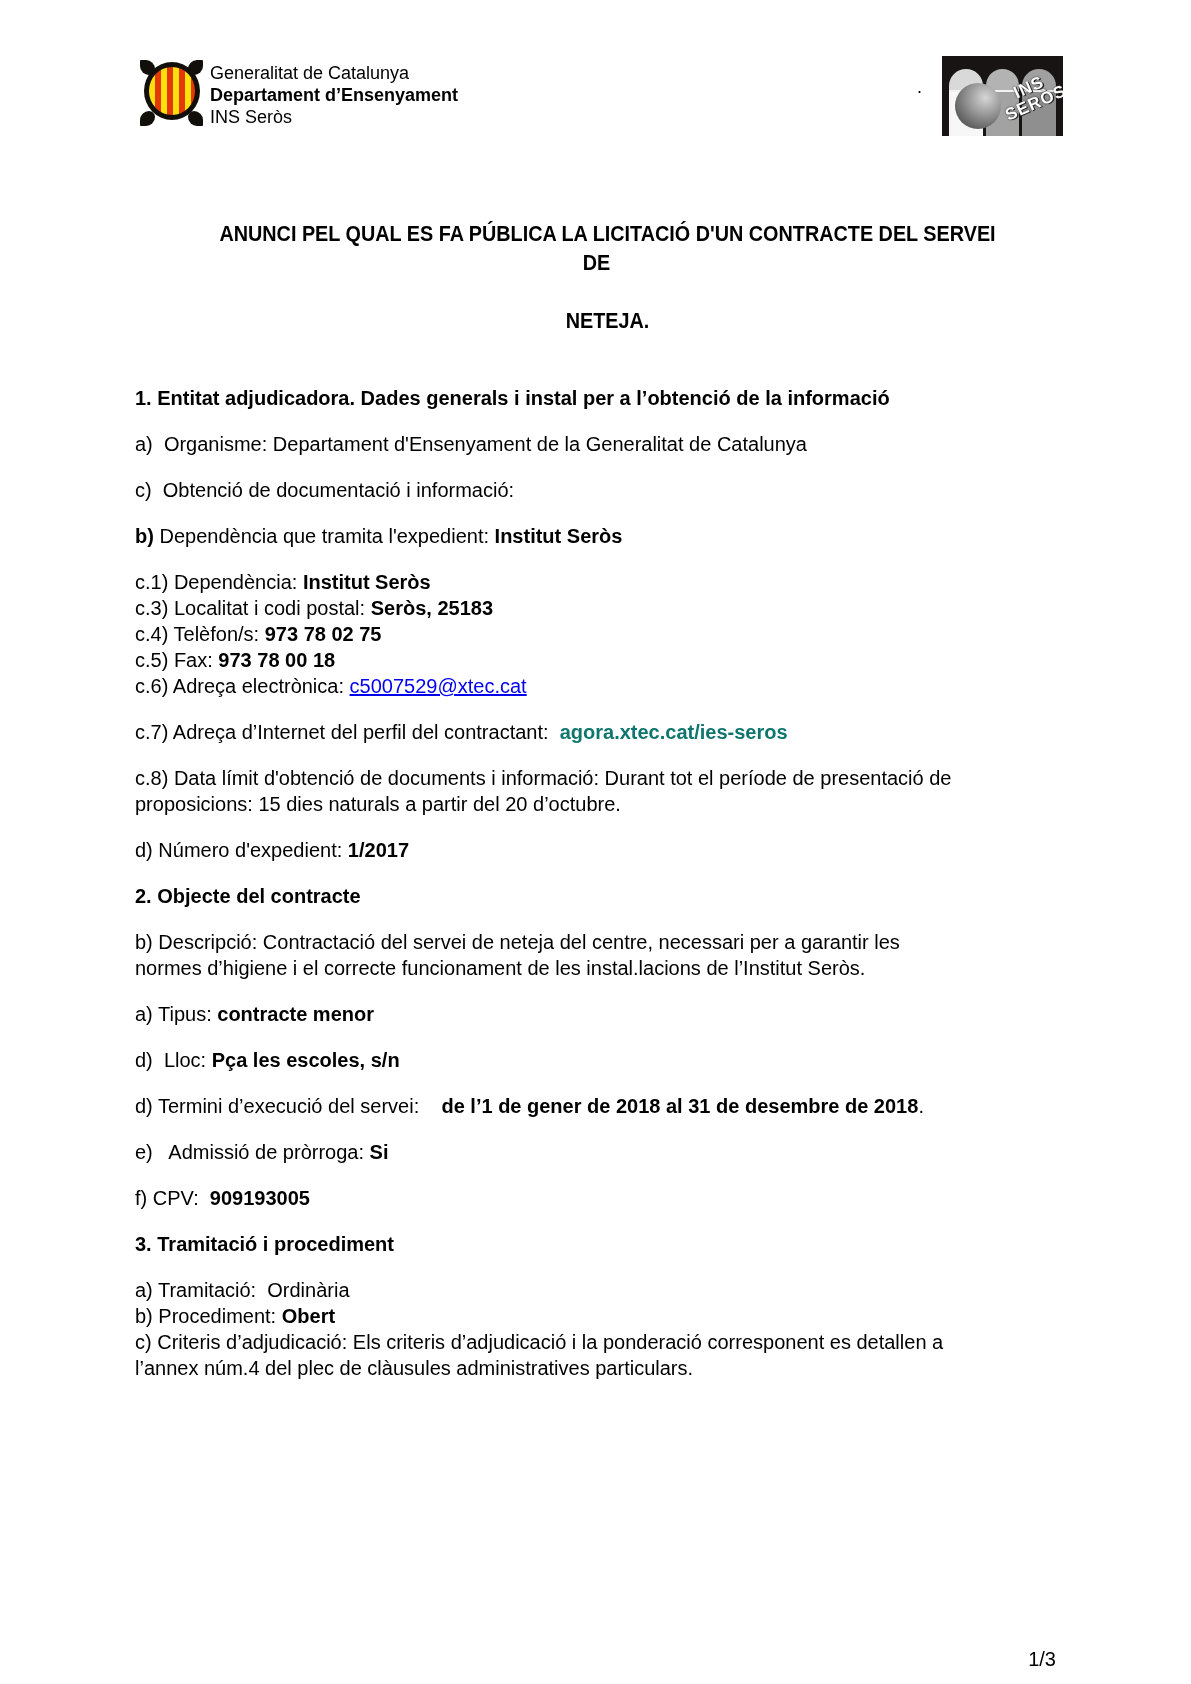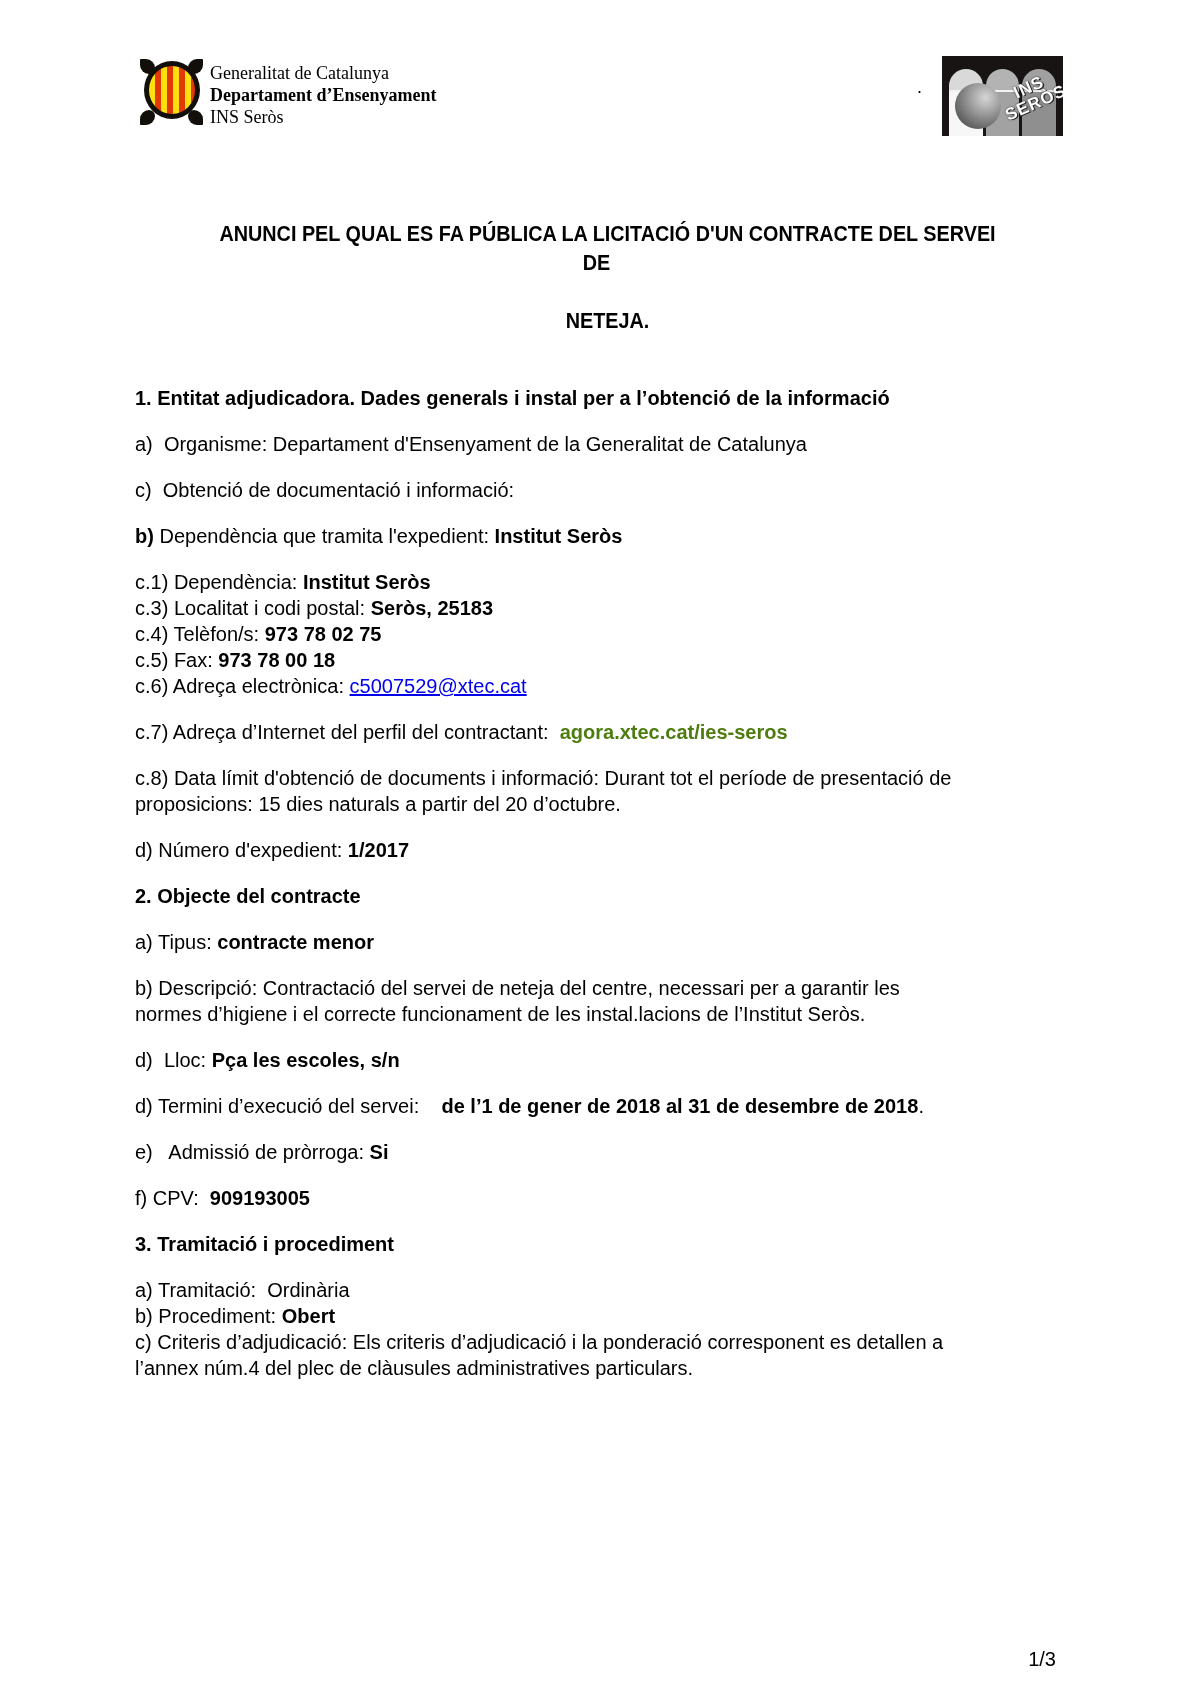--- a/index.html
+++ b/index.html
@@ -5,21 +5,21 @@
   * { margin:0; padding:0; box-sizing:border-box; }
   html,body { background:#ffffff; }
   body {
     width:1191px; height:1684px; position:relative; overflow:hidden;
     font-family:"Liberation Sans", sans-serif; color:#000;
   }
 
   
   .header { display:flex; justify-content:space-between; align-items:flex-start;
             padding:56px 128px 0 140px; height:138px; }
-  .org { display:flex; align-items:center;font-family:Liberation Serif, serif; }
+  .org { display:flex; align-items:flex-end; }
 
   
   .arms { width:64px; height:70px; position:relative; margin-right:6px; flex:0 0 auto; }
   .arms .circle {
     position:absolute; left:4px; top:4px; width:56px; height:58px; border-radius:50%;
     border:5px solid #120f0a;
     background:repeating-linear-gradient(90deg,#ffdf0e 0 6px,#e23a05 6px 12px);
   }
   .arms .orn { position:absolute; width:15px; height:15px; background:#120f0a; }
   .arms .o1 { left:0;  top:2px;  border-radius:10% 90% 60% 90%; }
@@ -52,21 +52,21 @@
   .content p { font-size:20px; line-height:26px; margin:0 0 20px 0; white-space:pre-wrap; }
   .content p.tight br + span { display:inline; }
   p.title { text-align:center; font-weight:bold; font-size:22px; line-height:29px;
             margin-top:52px; margin-bottom:21px;
             transform:scaleX(0.9); transform-origin:50% 50%; }
   p.exp   { text-align:center; font-weight:bold; margin-bottom:22px; }
   p.heading { font-weight:bold; }
   span.b { font-weight:bold; }
   span.u { text-decoration-thickness:2px; text-underline-offset:4px; }
   span.link { color:#0000ee; text-decoration:underline; cursor:pointer; }
-  span.teal { color:#4d7c0f; font-weight:bold; }
+  span.teal { color:#0f766e; font-weight:bold; }
 
   .footer { position:absolute; top:1648px; right:135px; font-size:20px; }
 </style>
 </head>
 <body>
 
 <div class="header">
   <div class="org">
     <div class="arms">
       <div class="orn o1"></div>
@@ -104,22 +104,22 @@
   <div>
       <p class="heading"><span>1. </span><span class="u">Entitat adjudicadora</span><span>. Dades generals i instal per a l’obtenció de la informació</span></p>
       <p class="body"><span>a)  Organisme: Departament d'Ensenyament de la Generalitat de Catalunya</span></p>
       <p class="body"><span>c)  Obtenció de documentació i informació:</span></p>
       <p class="body"><span class="b">b)</span><span> Dependència que tramita l'expedient: </span><span class="b">Institut Seròs</span></p>
       <p class="body tight"><span>c.1) Dependència: </span><span class="b">Institut Seròs</span><br><span>c.3) Localitat i codi postal: </span><span class="b">Seròs, 25183</span><br><span>c.4) Telèfon/s: </span><span class="b">973 78 02 75</span><br><span>c.5) Fax: </span><span class="b">973 78 00 18</span><br><span>c.6) Adreça electrònica: </span><span class="link">c5007529@xtec.cat</span></p>
       <p class="body"><span>c.7) Adreça d’Internet del perfil del contractant:  </span><span class="teal">agora.xtec.cat/ies-seros</span></p>
       <p class="body"><span>c.8) Data límit d'obtenció de documents i informació: Durant tot el període de presentació de</span><br><span>proposicions: 15 dies naturals a partir del 20 d’octubre.</span></p>
       <p class="body"><span>d) Número d'expedient: </span><span class="b">1/2017</span></p>
       <p class="heading"><span>2. </span><span class="u">Objecte del contracte</span></p>
+      <p class="body"><span>b) Descripció: Contractació del servei de neteja del centre, necessari per a garantir les</span><br><span>normes d’higiene i el correcte funcionament de les instal.lacions de l’Institut Seròs.</span></p>
       <p class="body"><span>a) Tipus: </span><span class="b">contracte menor</span></p>
-      <p class="body"><span>b) Descripció: Contractació del servei de neteja del centre, necessari per a garantir les</span><br><span>normes d’higiene i el correcte funcionament de les instal.lacions de l’Institut Seròs.</span></p>
       <p class="body"><span>d)  Lloc: </span><span class="b">Pça les escoles, s/n</span></p>
       <p class="body"><span>d) Termini d’execució del servei:    </span><span class="b">de l’1 de gener de 2018 al 31 de desembre de 2018</span><span>.</span></p>
       <p class="body"><span>e)   Admissió de pròrroga: </span><span class="b">Si</span></p>
       <p class="body"><span>f) CPV:  </span><span class="b">909193005</span></p>
       <p class="heading"><span>3. </span><span class="u">Tramitació i procediment</span></p>
       <p class="body tight"><span>a) Tramitació:  Ordinària</span><br><span>b) Procediment: </span><span class="b">Obert</span><br><span>c) Criteris d’adjudicació: Els criteris d’adjudicació i la ponderació corresponent es detallen a</span><br><span>l’annex núm.4 del plec de clàusules administratives particulars.</span></p>
     </div>
 </div>
 
 <div class="footer">1/3</div>

